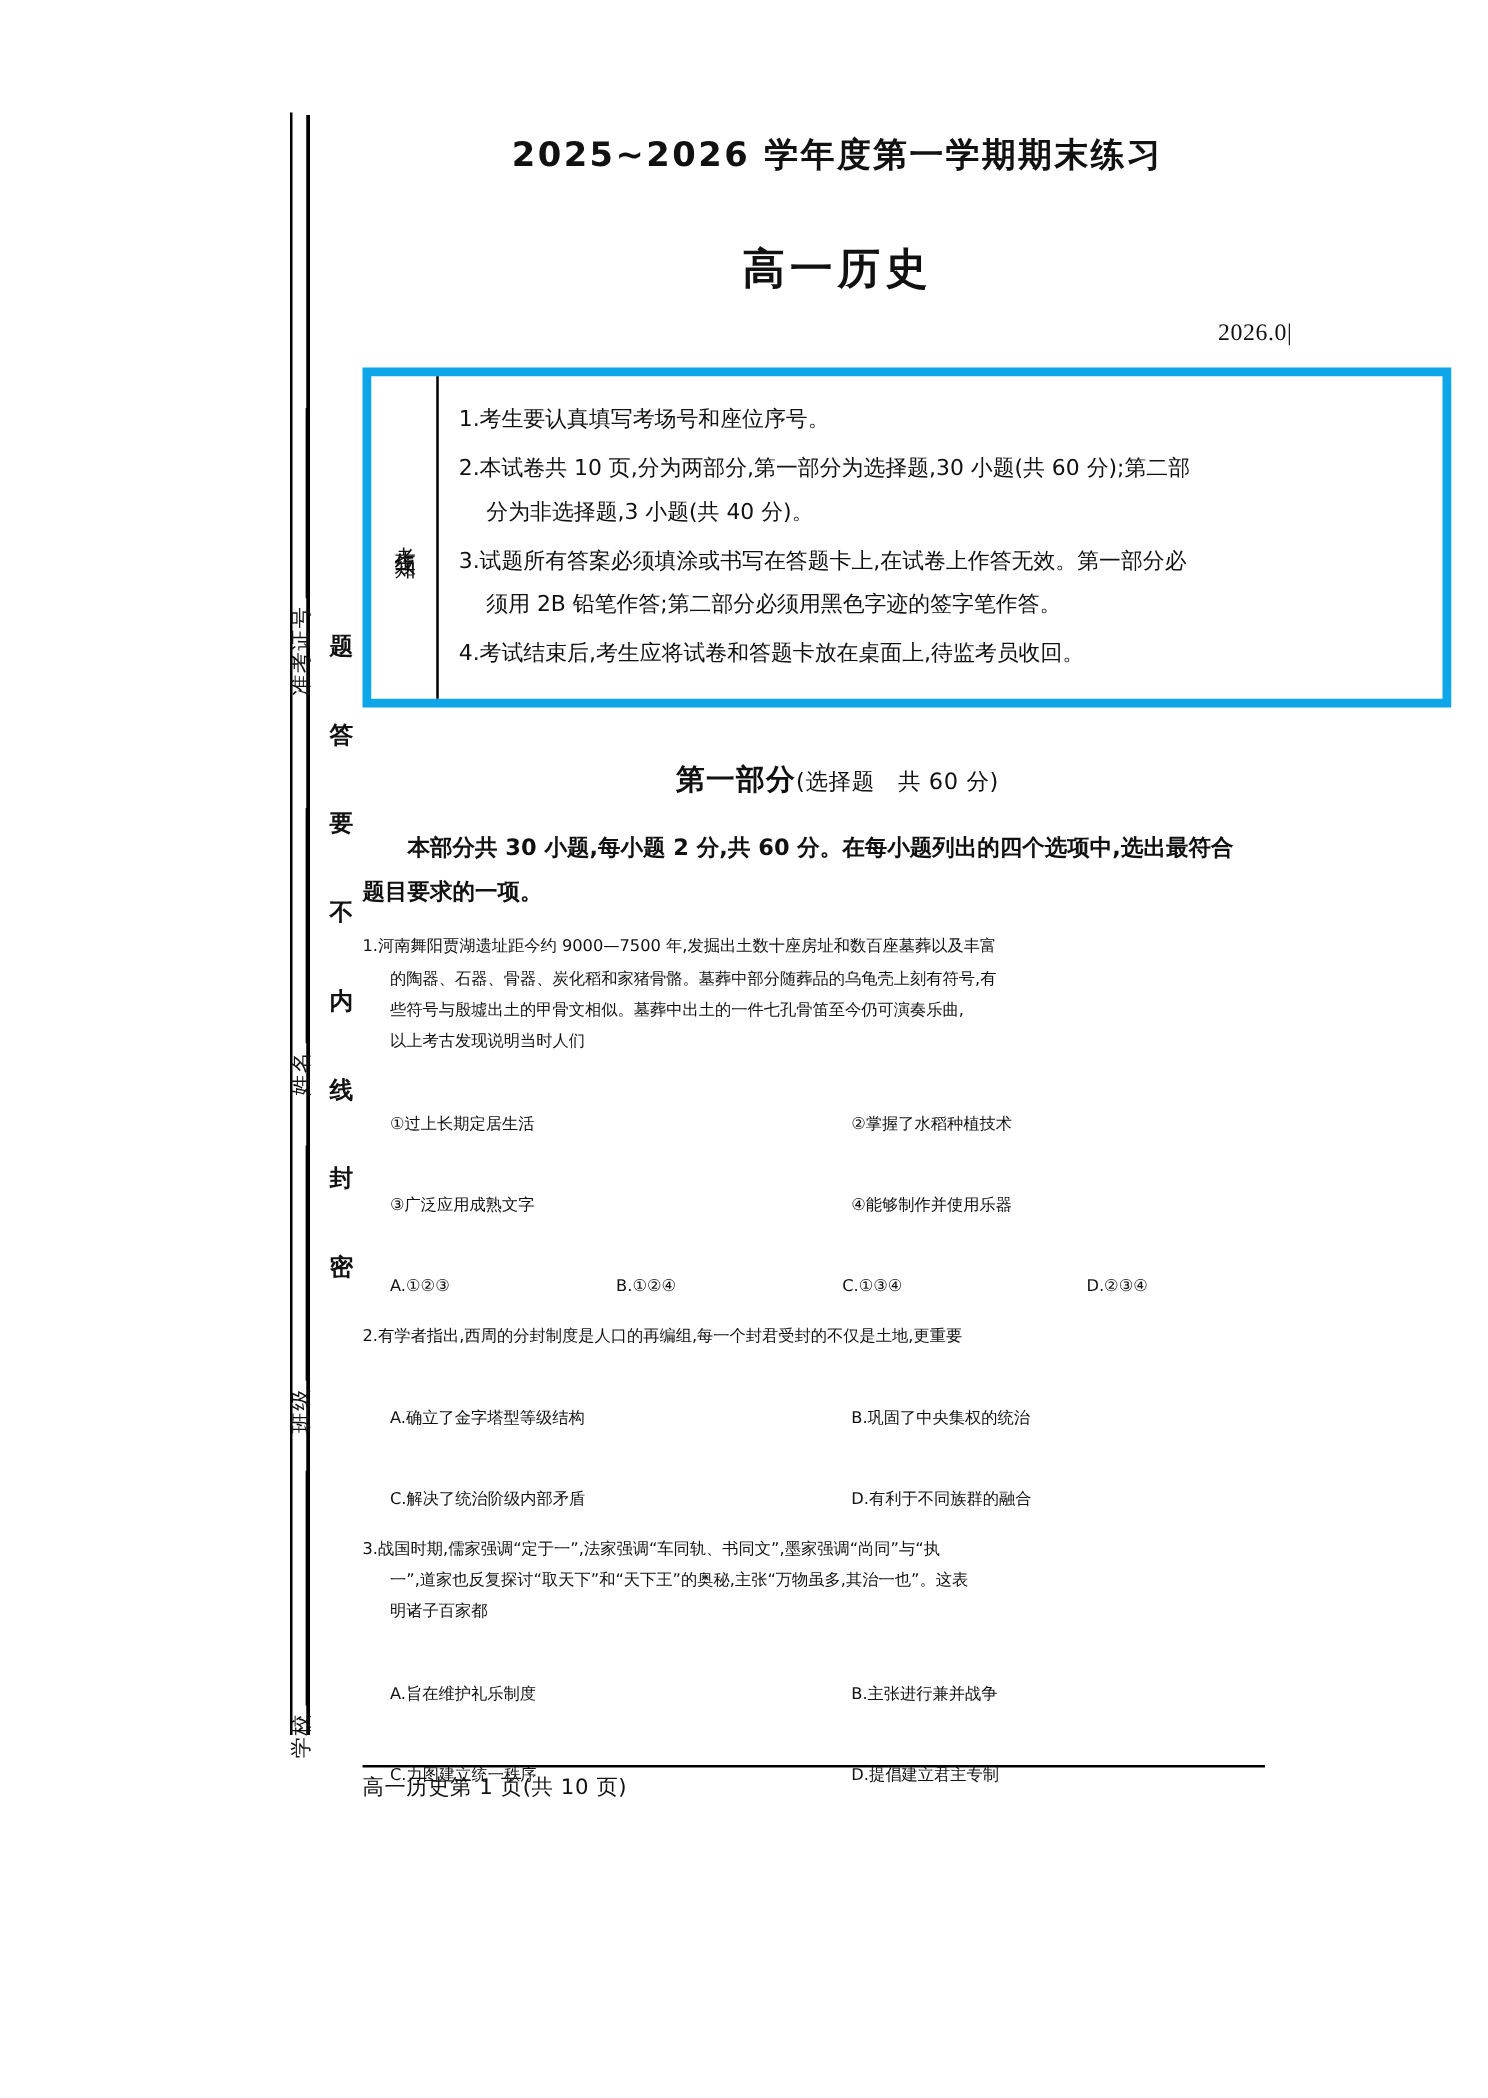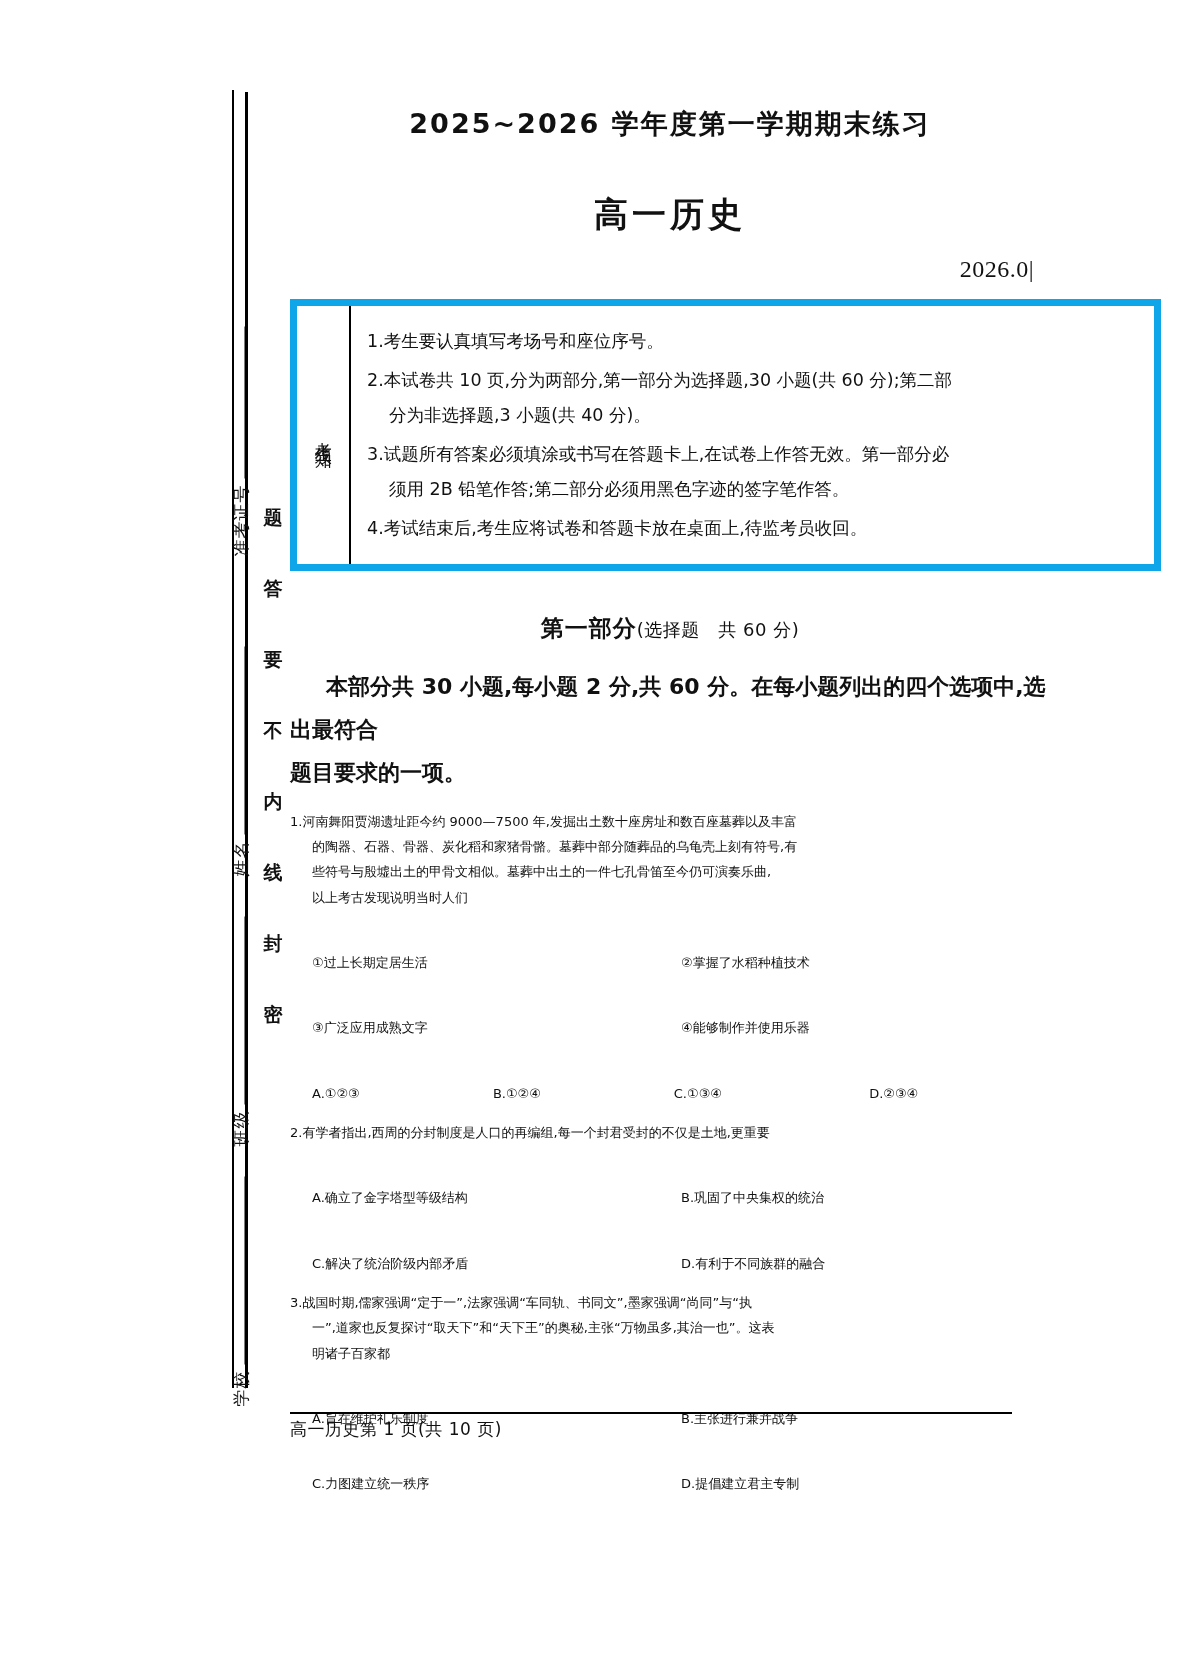--- a/index.html
+++ b/index.html
@@ -106,21 +106,21 @@
   .doc-subject {
     text-align: center;
     font-family: "DejaVu Sans", sans-serif;
     font-size: 34px;
     font-weight: 700;
     letter-spacing: 4px;
     margin: 50px 0 0 0;
   }
   .doc-date {
     text-align: right;
-    font-size: 24px;
+    font-size: 19px;
     font-family: "Liberation Serif", serif;
     margin: 18px 16px 0 0;
     letter-spacing: 0.5px;
   }
 
   
   .notice {
     margin-top: 16px;
     border: 7px solid #0ea5e9;
     display: flex;
@@ -162,21 +162,21 @@
   .part-head .big {
     font-size: 23px; font-weight: 700; letter-spacing: 1px;
   }
   .part-head .small {
     font-size: 18px; letter-spacing: 0.5px;
   }
 
   .part-intro {
     margin-top: 22px;
     font-family: "DejaVu Sans", sans-serif;
-    font-size: 22px;
+    font-size: 18px;
     font-weight: 700;
     line-height: 1.95;
     text-indent: 36px;
   }
   .part-intro .l2 { text-indent: 0; display: block; }
 
   
   .q {
     margin-top: 14px;
     font-family: "DejaVu Sans", sans-serif;

